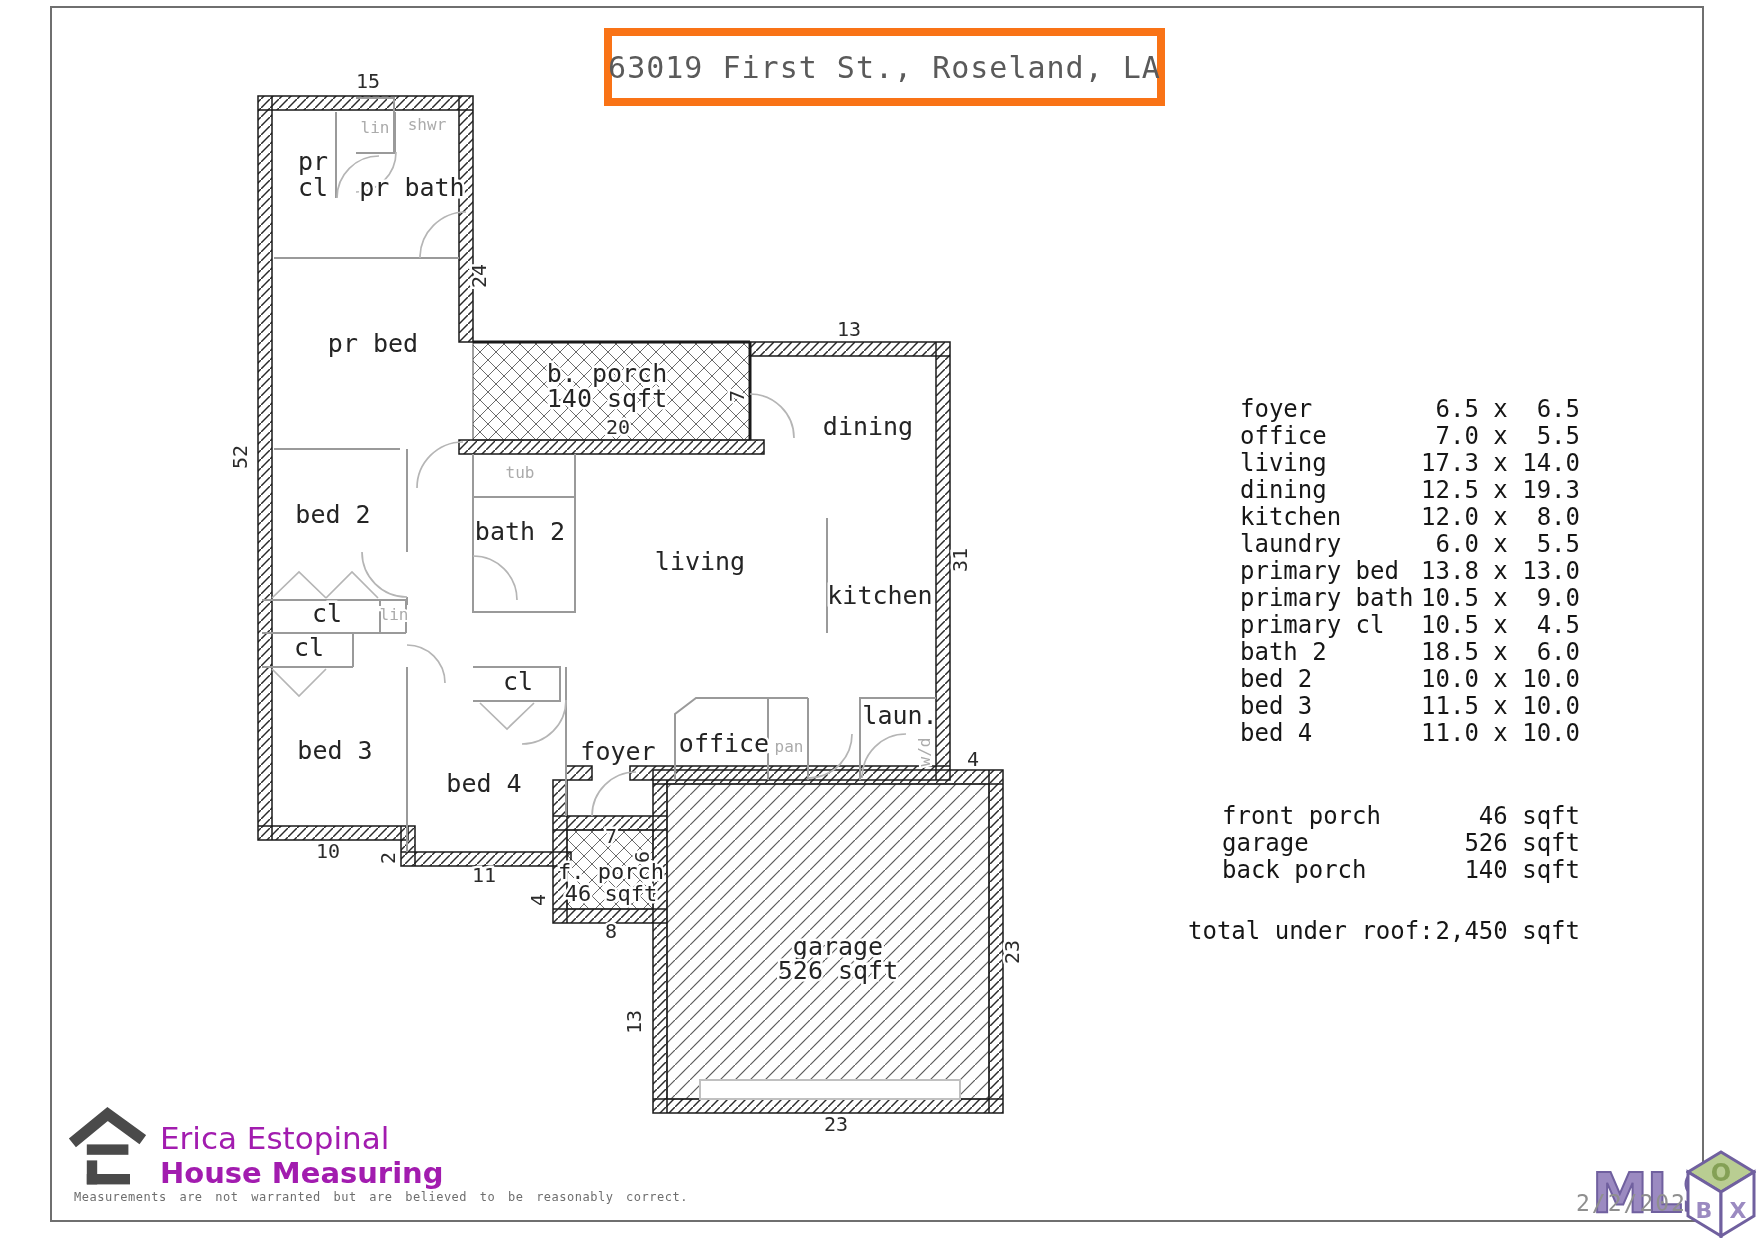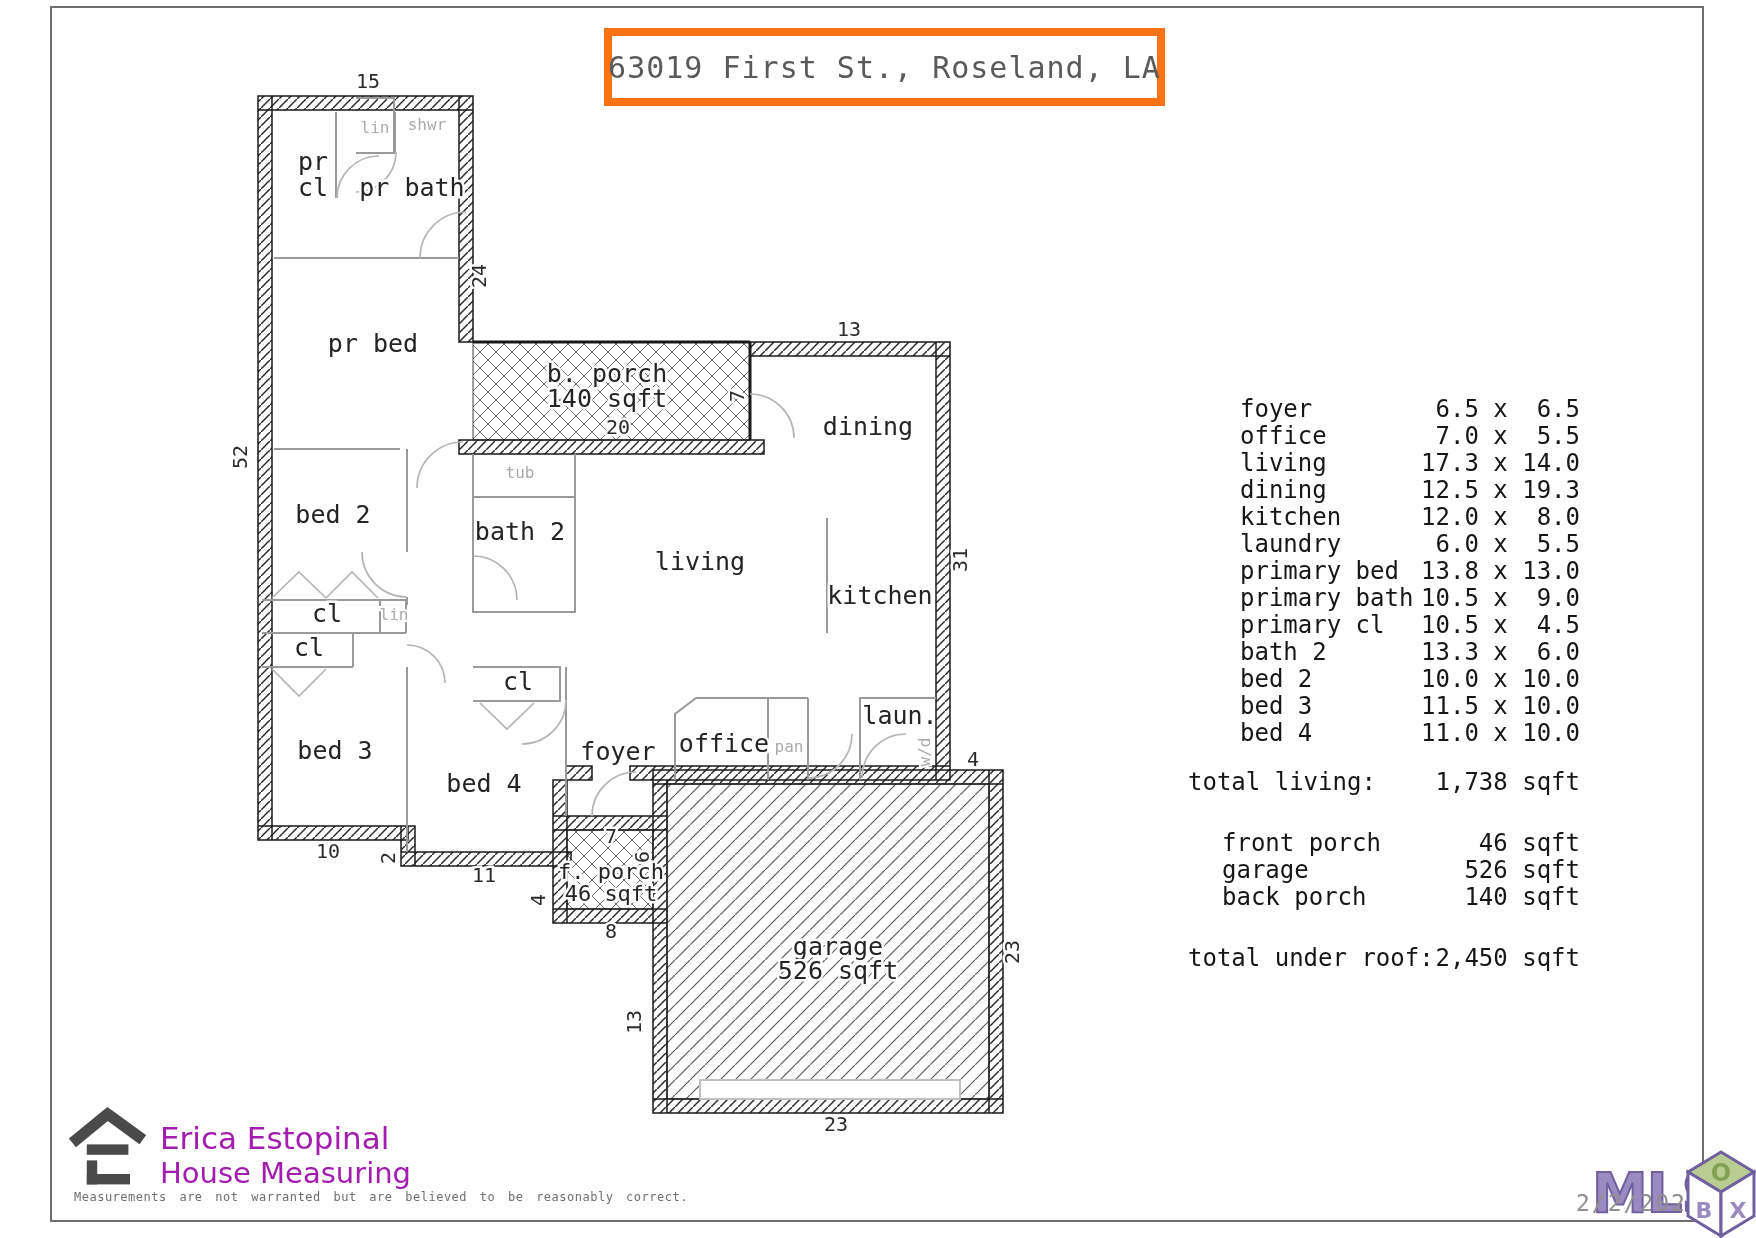--- a/index.html
+++ b/index.html
@@ -28,21 +28,21 @@
   .prow .lbl{padding-left:52px;white-space:pre;}
   .erow .lbl{padding-left:34px;white-space:pre;}
   .trow .lbl{white-space:pre;}
   .val{white-space:pre;text-align:left;}
   .sp22{height:22px;} .sp34{height:34px;}
   
   .logo-icon{position:absolute;left:66px;top:1100px;}
   .coname{position:absolute;left:160px;top:1120px;color:#a21caf;
           font-family:"DejaVu Sans",sans-serif;}
   .coname .l1{font-size:31px;line-height:36px;}
-  .coname .l2{font-size:29px;line-height:34px;}
+  .coname .l2{font-size:29px;line-height:34px;font-weight:bold;}
   .disclaimer{position:absolute;left:74px;top:1190px;font-size:12px;
           color:#6e6e6e;word-spacing:5px;letter-spacing:.5px;white-space:pre;}
   .datestamp{position:absolute;left:1576px;top:1190px;font-size:23px;
           color:#8f8f8f;letter-spacing:2px;z-index:3;}
   .mls-text{position:absolute;left:1592px;top:1160px;z-index:2;
           font-family:"DejaVu Sans",sans-serif;font-weight:bold;font-size:56px;
           color:#9b8ac1;-webkit-text-stroke:2px #70609f;letter-spacing:-1px;}
   .mls-cube{position:absolute;left:1686px;top:1150px;z-index:4;}
   .cube-letter{font-family:"DejaVu Sans",sans-serif;font-weight:bold;text-anchor:middle;}
 </style>
@@ -228,39 +228,35 @@
   <div class="prow">
       <span class="lbl">primary bath</span>
       <span class="val">10.5 x  9.0</span>
     </div>
   <div class="prow">
       <span class="lbl">primary cl</span>
       <span class="val">10.5 x  4.5</span>
     </div>
   <div class="prow">
       <span class="lbl">bath 2</span>
-      <span class="val">13.3 x  6.0</span>
+      <span class="val">18.5 x  6.0</span>
     </div>
   <div class="prow">
       <span class="lbl">bed 2</span>
       <span class="val">10.0 x 10.0</span>
     </div>
   <div class="prow">
       <span class="lbl">bed 3</span>
       <span class="val">11.5 x 10.0</span>
     </div>
   <div class="prow">
       <span class="lbl">bed 4</span>
       <span class="val">11.0 x 10.0</span>
     </div>
   <div class="sp22"></div>
-  <div class="trow">
-      <span class="lbl">total living:</span>
-      <span class="val">1,738 sqft</span>
-    </div>
   <div class="sp34"></div>
   <div class="erow">
       <span class="lbl">front porch</span>
       <span class="val"> 46 sqft</span>
     </div>
   <div class="erow">
       <span class="lbl">garage</span>
       <span class="val">526 sqft</span>
     </div>
   <div class="erow">

